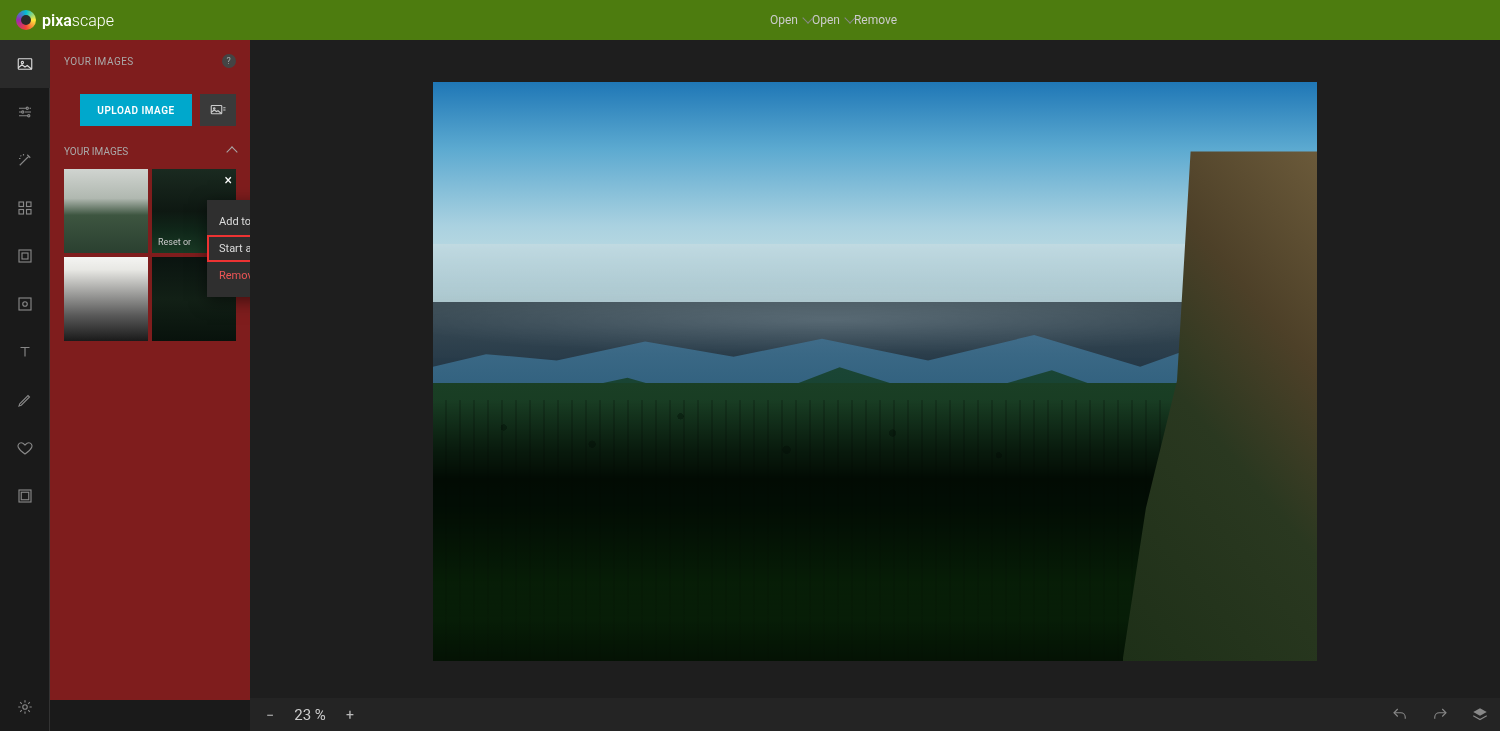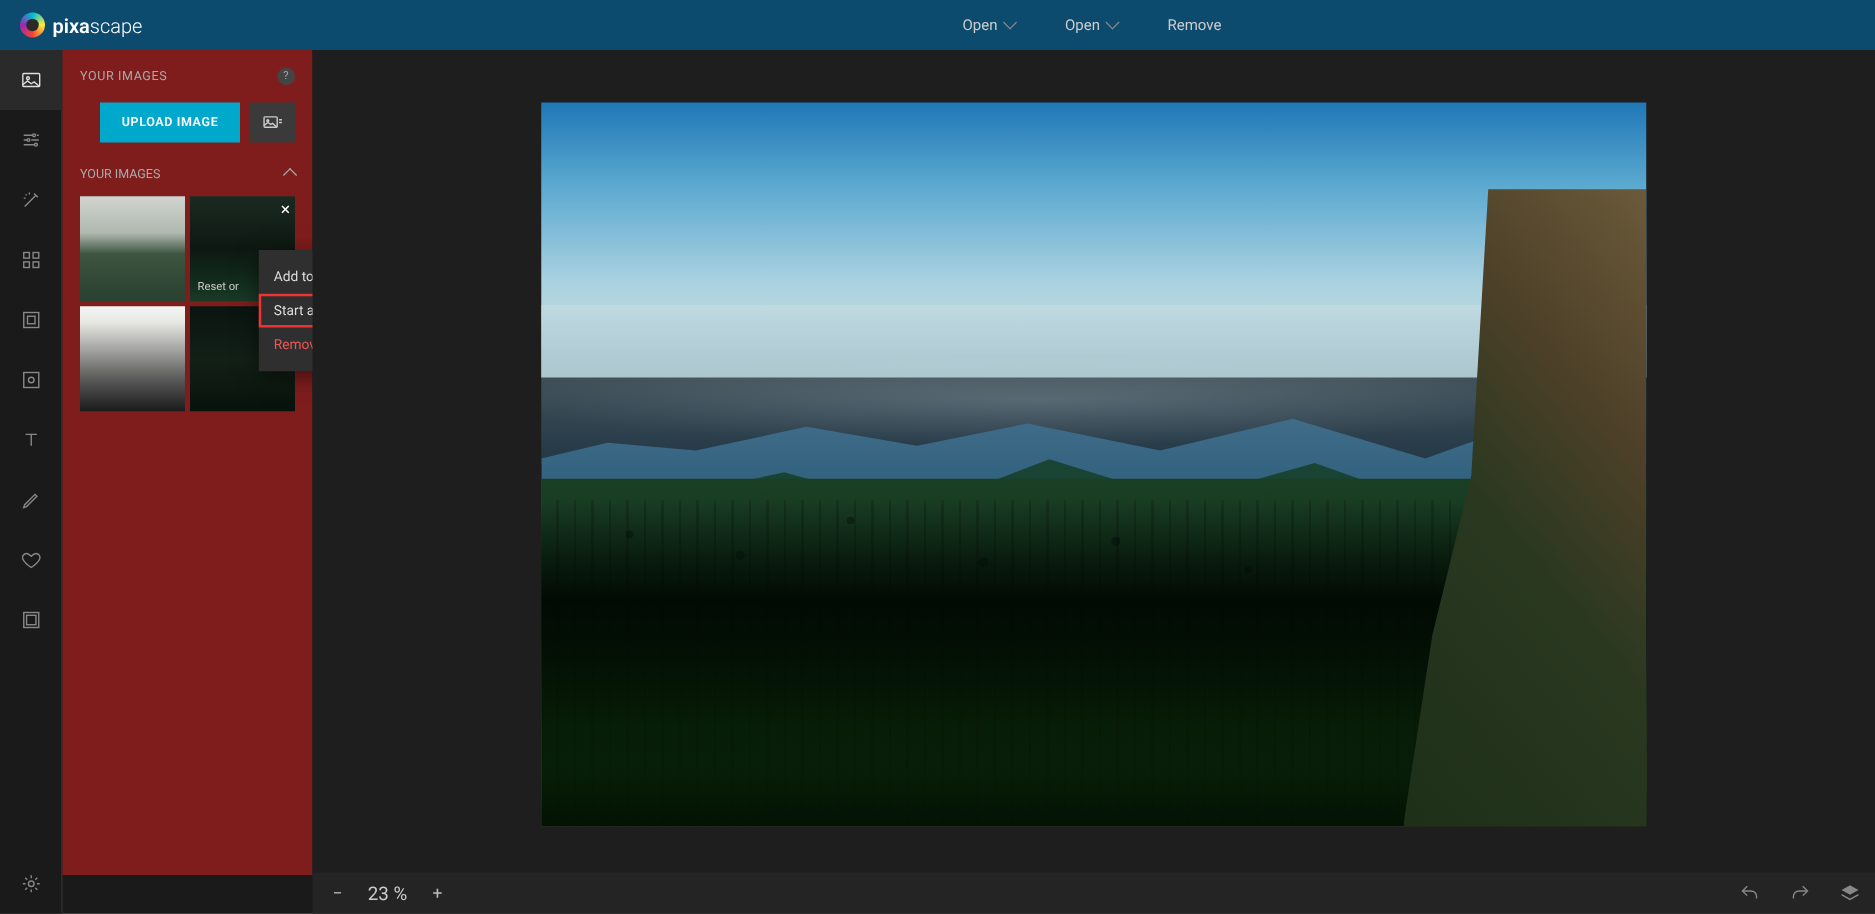--- a/index.html
+++ b/index.html
@@ -1,41 +1,41 @@
 <!DOCTYPE html>
 <html><head>
 <meta charset="utf-8">
 <style>
 * { margin: 0; padding: 0; box-sizing: border-box; font-family: -apple-system, BlinkMacSystemFont, "Segoe UI", Roboto, sans-serif; }
 body { width: 1500px; height: 731px; background: #1a1a1a; color: #ccc; overflow: hidden; position: relative; }
 
 
-.header { height: 40px; background: #0c4a6e; display: flex; align-items: center; padding: 0 16px; position: relative; }
+.header { height: 40px; background: #4d7c0f; display: flex; align-items: center; padding: 0 16px; position: relative; }
 .logo { display: flex; align-items: center; gap: 6px; }
 .logo-icon { width: 20px; height: 20px; border-radius: 50%; background: conic-gradient(from 0deg, #00bcd4, #ffeb3b, #f44336, #9c27b0, #00bcd4); position: relative; }
 .logo-icon::after { content: ''; position: absolute; inset: 5px; background: #2a2a2a; border-radius: 50%; }
 .logo-text { font-size: 16px; font-weight: 600; color: #fff; }
 .logo-text .light { font-weight: 300; }
-.header-menu { position: absolute; left: 770px; display: flex; gap: 40px; align-items: center; }
+.header-menu { position: absolute; left: 770px; display: flex; align-items: center; }
 .menu-item { display: flex; align-items: center; gap: 6px; font-size: 12px; color: #ccc; cursor: pointer; }
 .chevron { width: 8px; height: 8px; border-right: 1px solid #888; border-bottom: 1px solid #888; transform: rotate(45deg); margin-top: -4px; }
 
 
 .tool-rail { position: absolute; left: 0; top: 40px; width: 50px; height: 691px; background: #1a1a1a; border-right: 1px solid #333; display: flex; flex-direction: column; align-items: center; }
 .tool-btn { width: 50px; height: 48px; display: flex; align-items: center; justify-content: center; cursor: pointer; }
 .tool-btn.active { background: #2a2a2a; }
 .tool-rail .spacer { flex: 1; }
 svg.ico { width: 18px; height: 18px; fill: none; stroke: #888; stroke-width: 1.5; }
 .tool-btn.active svg.ico { stroke: #ddd; }
 
 
 .sidebar { position: absolute; left: 50px; top: 40px; width: 200px; height: 660px; background: #7f1d1d; padding: 14px; }
 .section-title { font-size: 10px; letter-spacing: 0.5px; color: #aaa; display: flex; align-items: center; justify-content: space-between; }
 .help-icon { width: 14px; height: 14px; border-radius: 50%; background: #444; color: #aaa; font-size: 9px; display: flex; align-items: center; justify-content: center; }
-.upload-row { display: flex; gap: 8px; margin-top: 14px; padding-left: 16px; }
+.upload-row { display: flex; gap: 8px; margin-top: 26px; padding-left: 16px; }
 .upload-btn { flex: 1; background: #00a8cc; color: #fff; font-size: 10px; font-weight: 600; letter-spacing: 0.5px; height: 32px; display: flex; align-items: center; justify-content: center; cursor: pointer; }
 .url-btn { width: 36px; height: 32px; background: #3a3a3a; display: flex; align-items: center; justify-content: center; cursor: pointer; }
 .collapse-row { display: flex; align-items: center; justify-content: space-between; font-size: 10px; color: #aaa; margin-top: 20px; cursor: pointer; }
 .chevron-up { width: 8px; height: 8px; border-right: 1px solid #aaa; border-bottom: 1px solid #aaa; transform: rotate(-135deg); }
 .thumbs { margin-top: 12px; display: grid; grid-template-columns: 1fr 1fr; gap: 4px; }
 .thumb { aspect-ratio: 1/1; position: relative; cursor: pointer; }
 .thumb-x { position: absolute; top: 4px; right: 4px; color: #fff; font-size: 14px; line-height: 1; }
 .thumb-caption { position: absolute; bottom: 6px; left: 6px; font-size: 9px; color: #ccc; white-space: nowrap; overflow: hidden; text-overflow: ellipsis; width: calc(100% - 12px); }
 
 .th1 { background: linear-gradient(180deg, #d0d4d0 0%, #b0b8b0 35%, #3d5540 55%, #2a4030 100%); }

